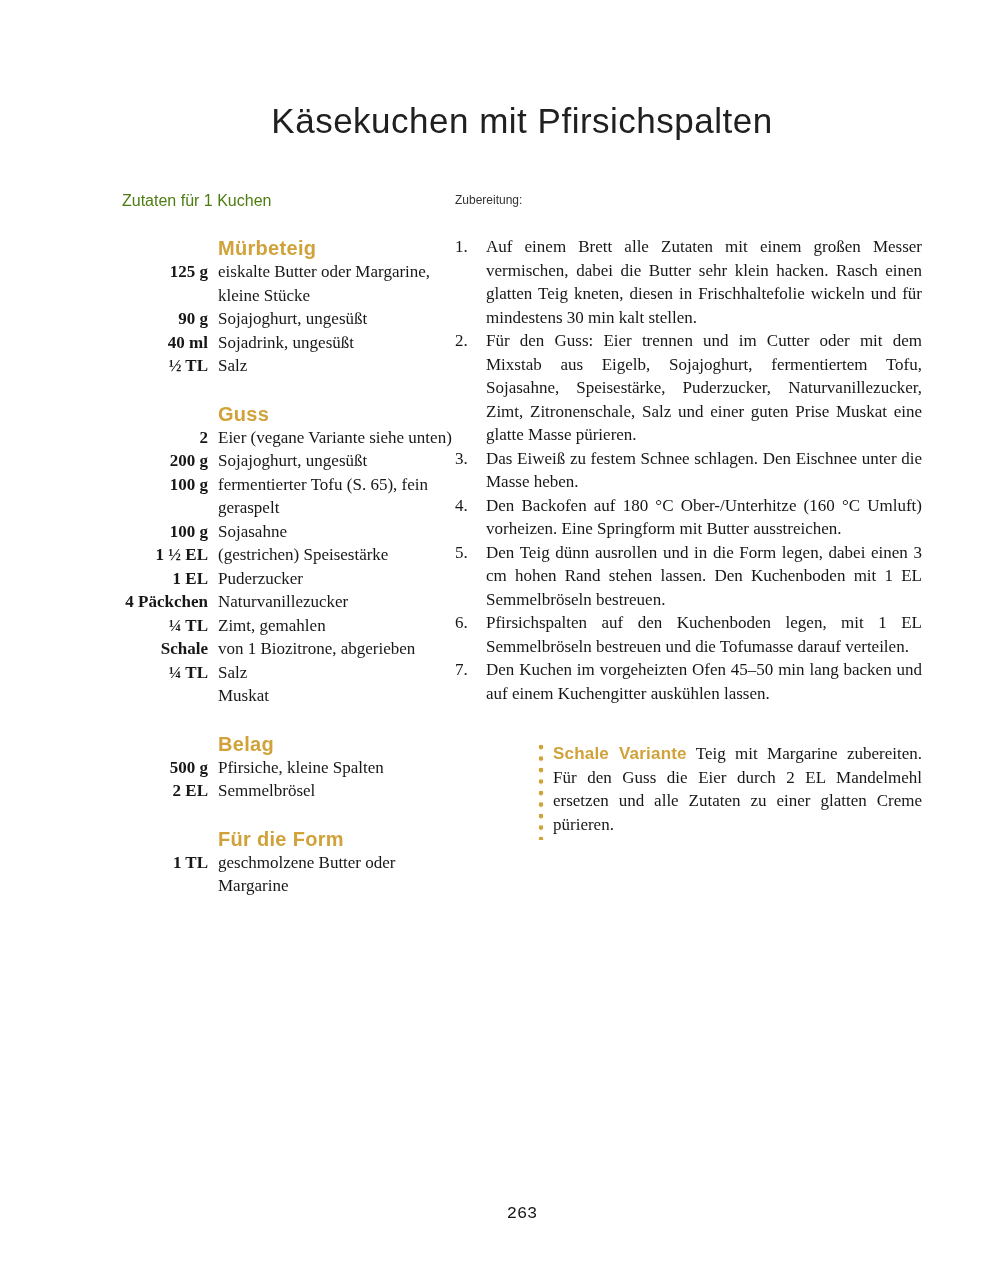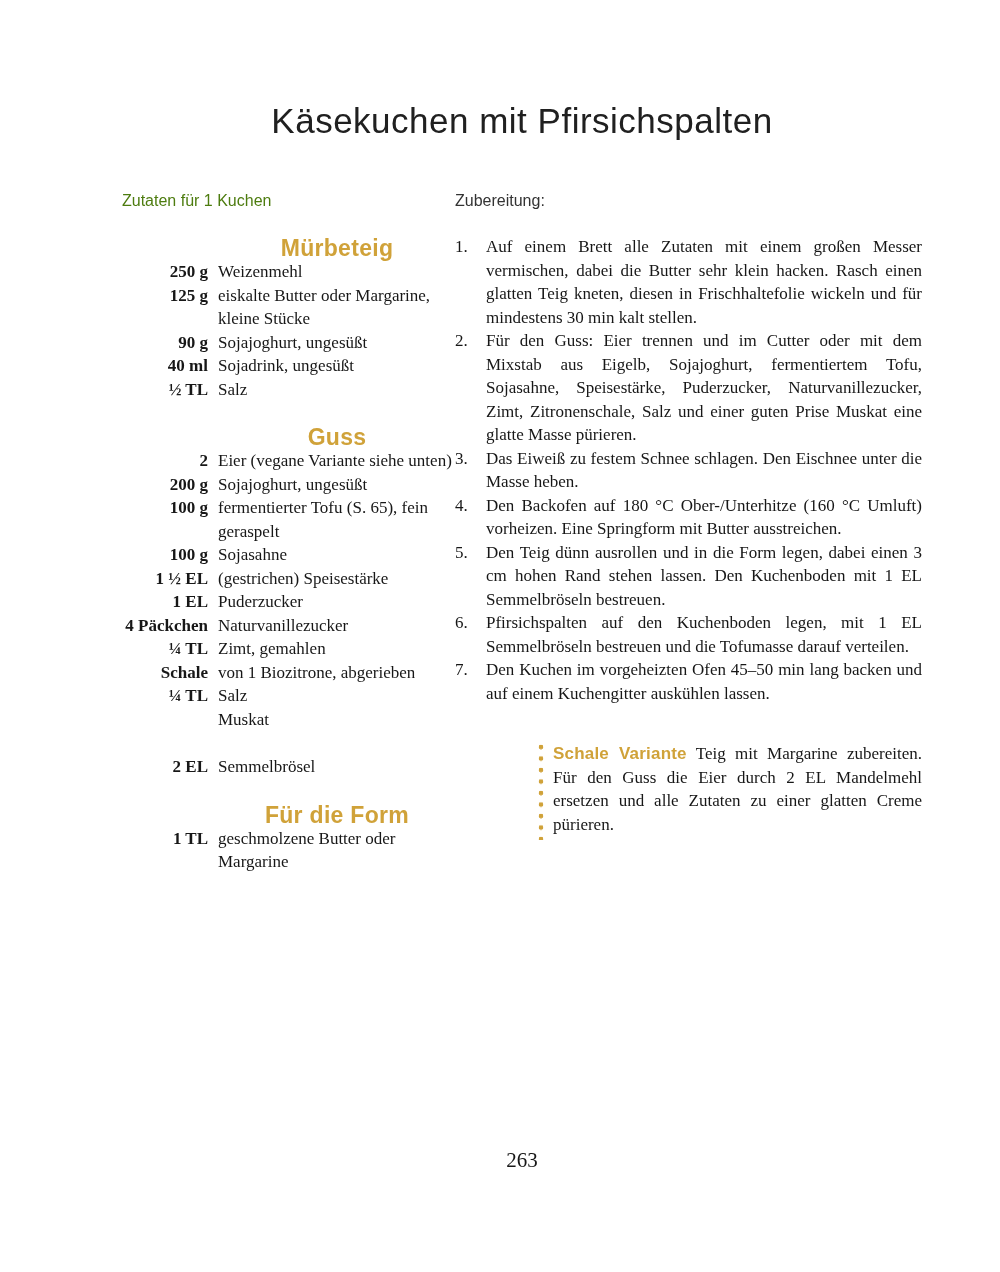--- a/index.html
+++ b/index.html
@@ -36,25 +36,24 @@
     font-family: "Liberation Sans", sans-serif;
     font-size: 16px;
     line-height: 23px;
     color: #4d7c0f;
   }
   .ing-section { margin-top: 24px; }
   .ing-section-title {
     margin-left: 96px;
     font-family: "Liberation Sans", sans-serif;
     font-weight: 700;
-    font-size: 23px;
+    font-size: 20px;
     line-height: 24px;
     letter-spacing: 0.3px;
     color: #d0a239;
-    text-align: center;
   }
   .ing-row {
     display: flex;
     font-family: "Liberation Serif", serif;
     font-size: 17px;
     line-height: 23.5px;
     color: #171717;
   }
   .ing-amount {
     flex: 0 0 86px;
@@ -69,21 +68,21 @@
   }
   
   .col-right {
     position: absolute;
     left: 455px;
     top: 189px;
     width: 467px;
   }
   .prep-header {
     font-family: "Liberation Sans", sans-serif;
-    font-size: 16px;
+    font-size: 12px;
     line-height: 23px;
     color: #333333;
   }
   .steps { margin-top: 23px; }
   .step {
     display: flex;
     font-family: "Liberation Serif", serif;
     font-size: 17px;
     line-height: 23.5px;
     color: #171717;
@@ -117,48 +116,44 @@
   .note-label {
     font-family: "Liberation Sans", sans-serif;
     font-weight: 700;
     font-size: 17px;
     color: #d0a239;
     letter-spacing: 0.2px;
   }
   
   .page-number {
     position: absolute;
-    top: 1148px;
+    top: 1204px;
     left: 122px;
     width: 800px;
     text-align: center;
-    font-family: Liberation Serif, serif;
-    font-size: 21px;
+    font-family: Liberation Mono, monospace;
+    font-size: 17px;
     color: #171717;
   }
 </style>
 </head>
 <body>
 
 <div class="page">
 
   <h1 class="title">Käsekuchen mit Pfirsichspalten</h1>
 
   <div class="col-left">
     <div class="ing-header">
       <div>Zutaten für 1 Kuchen</div>
     </div>
     <div>
         <div class="ing-section">
           <div class="ing-section-title">Mürbeteig</div>
           <div class="ing-row">
-            <span class="ing-amount">250 g</span>
-            <span class="ing-desc">Weizenmehl</span>
-          </div>
-          <div class="ing-row">
             <span class="ing-amount">125 g</span>
             <span class="ing-desc">eiskalte Butter oder Margarine, kleine Stücke</span>
           </div>
           <div class="ing-row">
             <span class="ing-amount">90 g</span>
             <span class="ing-desc">Sojajoghurt, ungesüßt</span>
           </div>
           <div class="ing-row">
             <span class="ing-amount">40 ml</span>
             <span class="ing-desc">Sojadrink, ungesüßt</span>
@@ -209,20 +204,25 @@
           <div class="ing-row">
             <span class="ing-amount">¼ TL</span>
             <span class="ing-desc">Salz</span>
           </div>
           <div class="ing-row">
             <span class="ing-amount"></span>
             <span class="ing-desc">Muskat</span>
           </div>
         </div>
         <div class="ing-section">
+          <div class="ing-section-title">Belag</div>
+          <div class="ing-row">
+            <span class="ing-amount">500 g</span>
+            <span class="ing-desc">Pfirsiche, kleine Spalten</span>
+          </div>
           <div class="ing-row">
             <span class="ing-amount">2 EL</span>
             <span class="ing-desc">Semmelbrösel</span>
           </div>
         </div>
         <div class="ing-section">
           <div class="ing-section-title">Für die Form</div>
           <div class="ing-row">
             <span class="ing-amount">1 TL</span>
             <span class="ing-desc">geschmolzene Butter oder Margarine</span>

